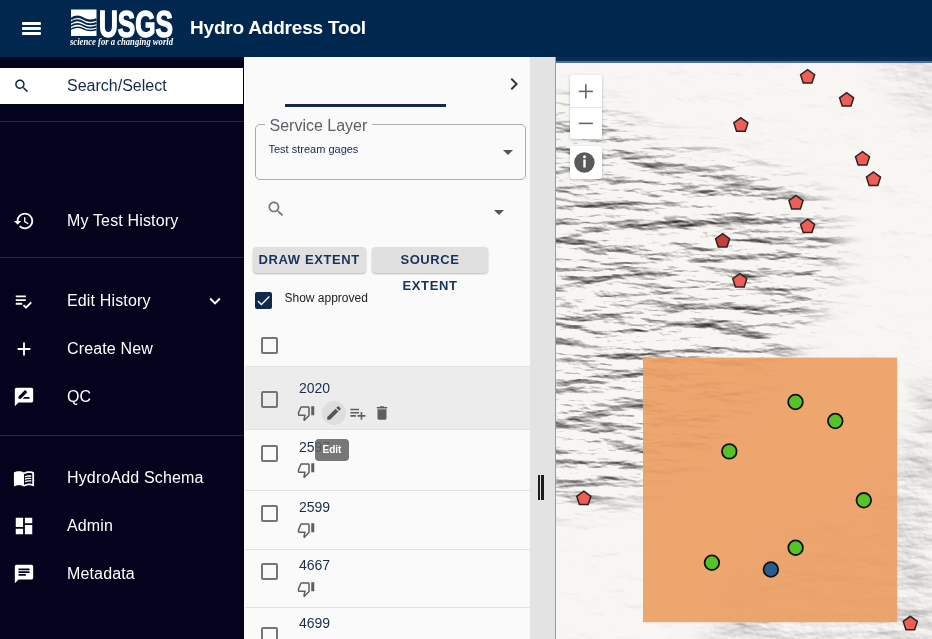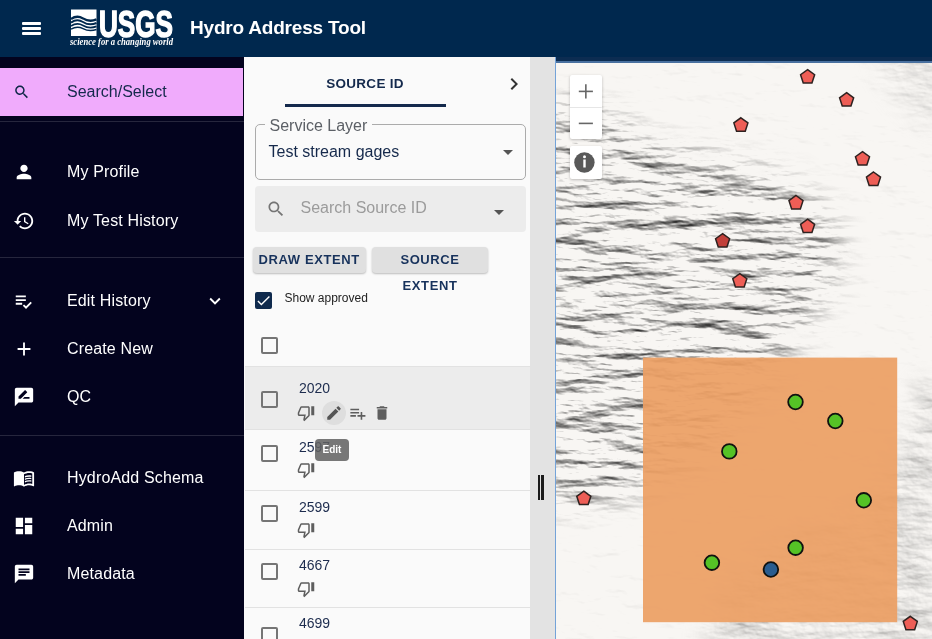--- a/index.html
+++ b/index.html
@@ -9,40 +9,40 @@
   
   #appbar { position:absolute; left:0; top:0; width:932px; height:57px; background:#00284e; z-index:30; }
   #burger div { position:absolute; left:22px; width:19px; height:2.6px; background:#fff; border-radius:1px; }
   #title { position:absolute; left:190px; top:16.5px; color:#fff; font-size:19px; font-weight:bold; letter-spacing:-0.2px; }
   
   #sidebar { position:absolute; left:0; top:57px; width:244px; height:582px; background:#03031e; z-index:20; }
   .sideitem { position:absolute; left:0; width:244px; color:#fff; }
   .sideitem .txt { position:absolute; left:67px; top:50%; transform:translateY(-50%); font-size:16px; letter-spacing:0.15px; }
   .sideitem svg { position:absolute; left:13px; top:50%; transform:translateY(-50%); }
   .sdiv { position:absolute; left:0; width:244px; height:1px; background:rgba(255,255,255,0.14); }
-  #selrow { position:absolute; left:0; top:10.5px; width:243px; height:48px; background:#f0abfc; color:#14294c; }
+  #selrow { position:absolute; left:0; top:10.5px; width:243px; height:36px; background:#ffffff; color:#14294c; }
   #selrow .txt { position:absolute; left:67px; top:50%; transform:translateY(-50%); font-size:16px; }
   #selrow svg { position:absolute; left:13px; top:50%; transform:translateY(-50%); }
   
   #panel { position:absolute; left:244px; top:57px; width:286px; height:582px; background:#fafafa; z-index:10; }
   
   #strip { position:absolute; left:530px; top:57px; width:24.5px; height:582px; background:#e3e3e3; z-index:10; }
   #strip .bar { position:absolute; top:417.5px; width:2.2px; height:25px; background:#1c1c1c; }
   
   #map { position:absolute; left:554.5px; top:57px; width:377.5px; height:582px; background:#f7f5f2; z-index:5; }
   #mapblue-l { position:absolute; left:554.5px; top:57px; width:1.3px; height:582px; background:#74a3d8; z-index:8; }
   #mapnavy-t { position:absolute; left:554.5px; top:57px; width:377.5px; height:4.4px; background:#0c2c51; z-index:8; }
   #mapblue-t { position:absolute; left:554.5px; top:61.4px; width:377.5px; height:1.3px; background:#49709f; z-index:8; }
   .zbox { position:absolute; background:#fff; width:31.7px; box-shadow:0 1px 3px rgba(0,0,0,0.25); border-radius:2px; z-index:9; }
   
   .navy { color:#14294c; }
   #tabtxt { position:absolute; width:242px; text-align:center; font-size:13.5px; font-weight:bold; letter-spacing:0.3px; color:#14294c; z-index:11; }
   #outsel { position:absolute; left:254.5px; top:124px; width:271px; height:56px; border:1px solid #ababab; border-radius:5px; z-index:11; }
   #outsel .lab { position:absolute; left:9px; top:-8px; background:#fafafa; padding:0 5px; font-size:16px; color:#5c6066; }
-  #outsel .val { position:absolute; left:13px; top:18px; font-size:16px; color:#15294b; }
+  #outsel .val { position:absolute; left:13px; top:18px; font-size:11px; color:#15294b; }
   #sfield { position:absolute; left:254.5px; top:186px; width:271px; height:45.5px; background:#ececec; border-radius:4px; z-index:11; }
   #sfield .ph { position:absolute; left:46px; top:13px; font-size:16px; color:#9b9b9b; }
   .btn { position:absolute; top:247px; height:25.5px; background:#e0e0e0; border-radius:4px; box-shadow:0 1px 2px rgba(0,0,0,0.25); color:#17325c; font-size:13px; font-weight:bold; letter-spacing:0.6px; text-align:center; z-index:11; }
   .cb { position:absolute; width:17px; height:17px; border-radius:2px; z-index:12; }
   .cb.on { background:#0f2a4d; }
   .cb.off { border:2px solid #757575; background:transparent; }
   .rowline { position:absolute; left:245px; width:285px; height:1px; background:#e2e2e2; z-index:11; }
   .rowlab { position:absolute; left:299px; font-size:14px; color:#1d2c4e; z-index:12; }
   #tooltip { position:absolute; left:315px; top:439px; width:34px; height:21.5px; background:rgba(97,97,97,0.86); border-radius:4px; color:#fff; font-size:10px; font-weight:bold; text-align:center; line-height:21.5px; z-index:15; }
 </style>
@@ -171,37 +171,33 @@
       <circle cx="14.5" cy="10.7" r="1.5" fill="#fff"></circle>
     </svg>
   </div>
 
   <div id="strip">
     <div class="bar" style="left:7.8px;"></div>
     <div class="bar" style="left:11.4px;"></div>
   </div>
 
   <div id="panel"></div>
-  <div id="tabtxt" style="top:76px; left:244px;">SOURCE ID</div>
   <div class="abs" style="left:284.5px; top:104.4px; width:161px; height:3px; background:#14294c; z-index:11;"></div>
   <svg class="abs navy" style="left:502px; top:72px; z-index:11;" width="24" height="24" viewBox="0 0 24 24">
       <path fill="#333" d="M10 6 8.59 7.41 13.17 12l-4.58 4.59L10 18l6-6z"></path>
     </svg>
 
   <div id="outsel">
     <span class="lab">Service Layer</span>
     <span class="val">Test stream gages</span>
   </div>
   <svg class="abs" style="left:496px; top:140px; z-index:12;" width="24" height="24" viewBox="0 0 24 24">
       <path fill="#555" d="M7 10l5 5 5-5z"></path>
     </svg>
 
-  <div id="sfield">
-      <span class="ph">Search Source ID</span>
-    </div>
   <svg class="abs" style="left:266px; top:199px; z-index:12;" width="20" height="20" viewBox="0 0 24 24">
       <path fill="#757575" d="M15.5 14h-.79l-.28-.27C15.41 12.59 16 11.11 16 9.5 16 5.91 13.09 3 9.5 3S3 5.91 3 9.5 5.91 16 9.5 16c1.61 0 3.09-.59 4.23-1.57l.27.28v.79l5 4.99L20.49 19l-4.99-5zm-6 0C7.01 14 5 11.99 5 9.5S7.01 5 9.5 5 14 7.01 14 9.5 11.99 14 9.5 14z"></path>
     </svg>
   <svg class="abs" style="left:487px; top:200px; z-index:12;" width="24" height="24" viewBox="0 0 24 24">
       <path fill="#555" d="M7 10l5 5 5-5z"></path>
     </svg>
 
   <div class="btn" style="left:252.7px; width:113px; line-height:25.5px;">DRAW EXTENT</div>
   <div class="btn" style="left:372px;  width:116px; line-height:25.5px;">SOURCE EXTENT</div>
 
@@ -260,26 +256,20 @@
   <div class="rowlab" style="top:615px;">4699</div>
 
   <div id="sidebar">
     <div id="selrow">
       <svg width="17.5" height="17.5" viewBox="0 0 24 24">
           <path fill="#0f2748" d="M15.5 14h-.79l-.28-.27C15.41 12.59 16 11.11 16 9.5 16 5.91 13.09 3 9.5 3S3 5.91 3 9.5 5.91 16 9.5 16c1.61 0 3.09-.59 4.23-1.57l.27.28v.79l5 4.99L20.49 19l-4.99-5zm-6 0C7.01 14 5 11.99 5 9.5S7.01 5 9.5 5 14 7.01 14 9.5 11.99 14 9.5 14z"></path>
         </svg>
       <span class="txt">Search/Select</span>
     </div>
     <div class="sdiv" style="top:64px;"></div>
-    <div class="sideitem" style="top:90px; height:49px;">
-      <svg width="22" height="22" viewBox="0 0 24 24">
-          <path fill="#fff" d="M12 12c2.21 0 4-1.79 4-4s-1.79-4-4-4-4 1.79-4 4 1.79 4 4 4zm0 2c-2.67 0-8 1.34-8 4v2h16v-2c0-2.66-5.33-4-8-4z"></path>
-        </svg>
-      <span class="txt">My Profile</span>
-    </div>
     <div class="sideitem" style="top:139px; height:49px;">
       <svg width="22" height="22" viewBox="0 0 24 24">
           <path fill="#fff" d="M13 3c-4.97 0-9 4.03-9 9H1l3.89 3.89.07.14L9 12H6c0-3.87 3.13-7 7-7s7 3.13 7 7-3.13 7-7 7c-1.93 0-3.68-.79-4.94-2.06l-1.42 1.42C8.27 19.99 10.51 21 13 21c4.97 0 9-4.03 9-9s-4.03-9-9-9zm-1 5v5l4.28 2.54.72-1.21-3.5-2.08V8H12z"></path>
         </svg>
       <span class="txt">My Test History</span>
     </div>
     <div class="sdiv" style="top:200px;"></div>
     <div class="sideitem" style="top:220px; height:48px;">
       <svg width="22" height="22" viewBox="0 0 24 24">
           <path fill="#fff" d="M14 10H3v2h11v-2zm0-4H3v2h11V6zM3 16h7v-2H3v2zm11.21 1.83-2.12-2.12-1.41 1.41 3.54 3.54 6.36-6.36-1.41-1.41-4.96 4.94z"></path>

